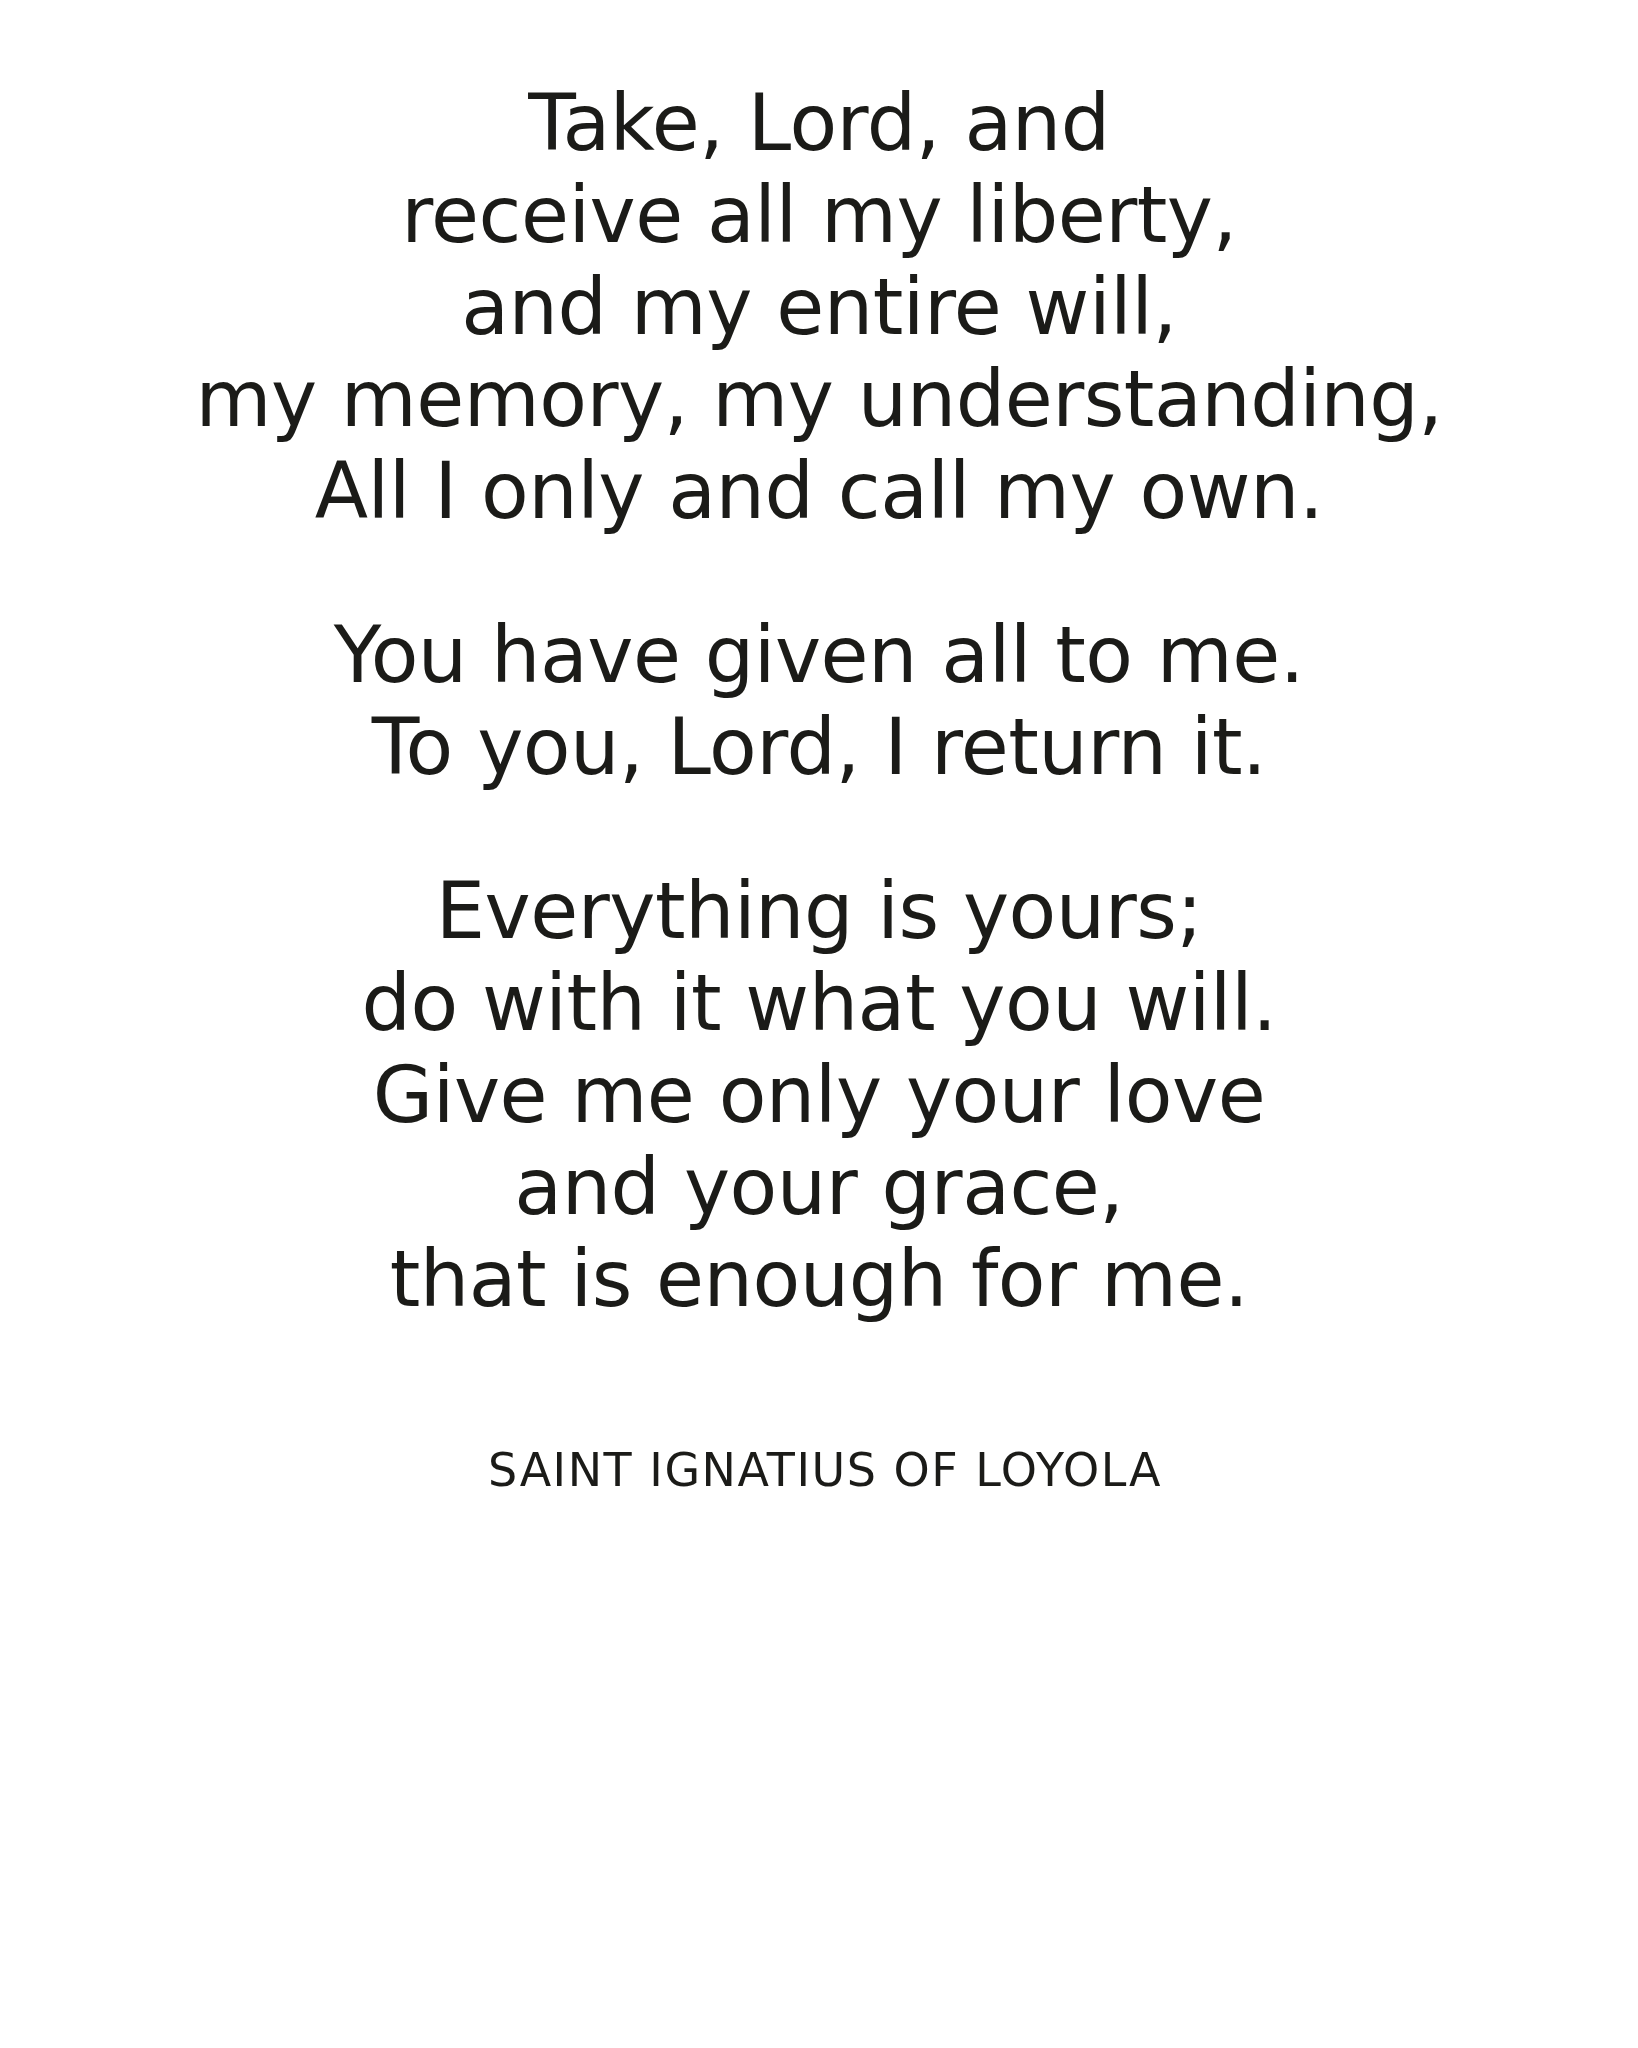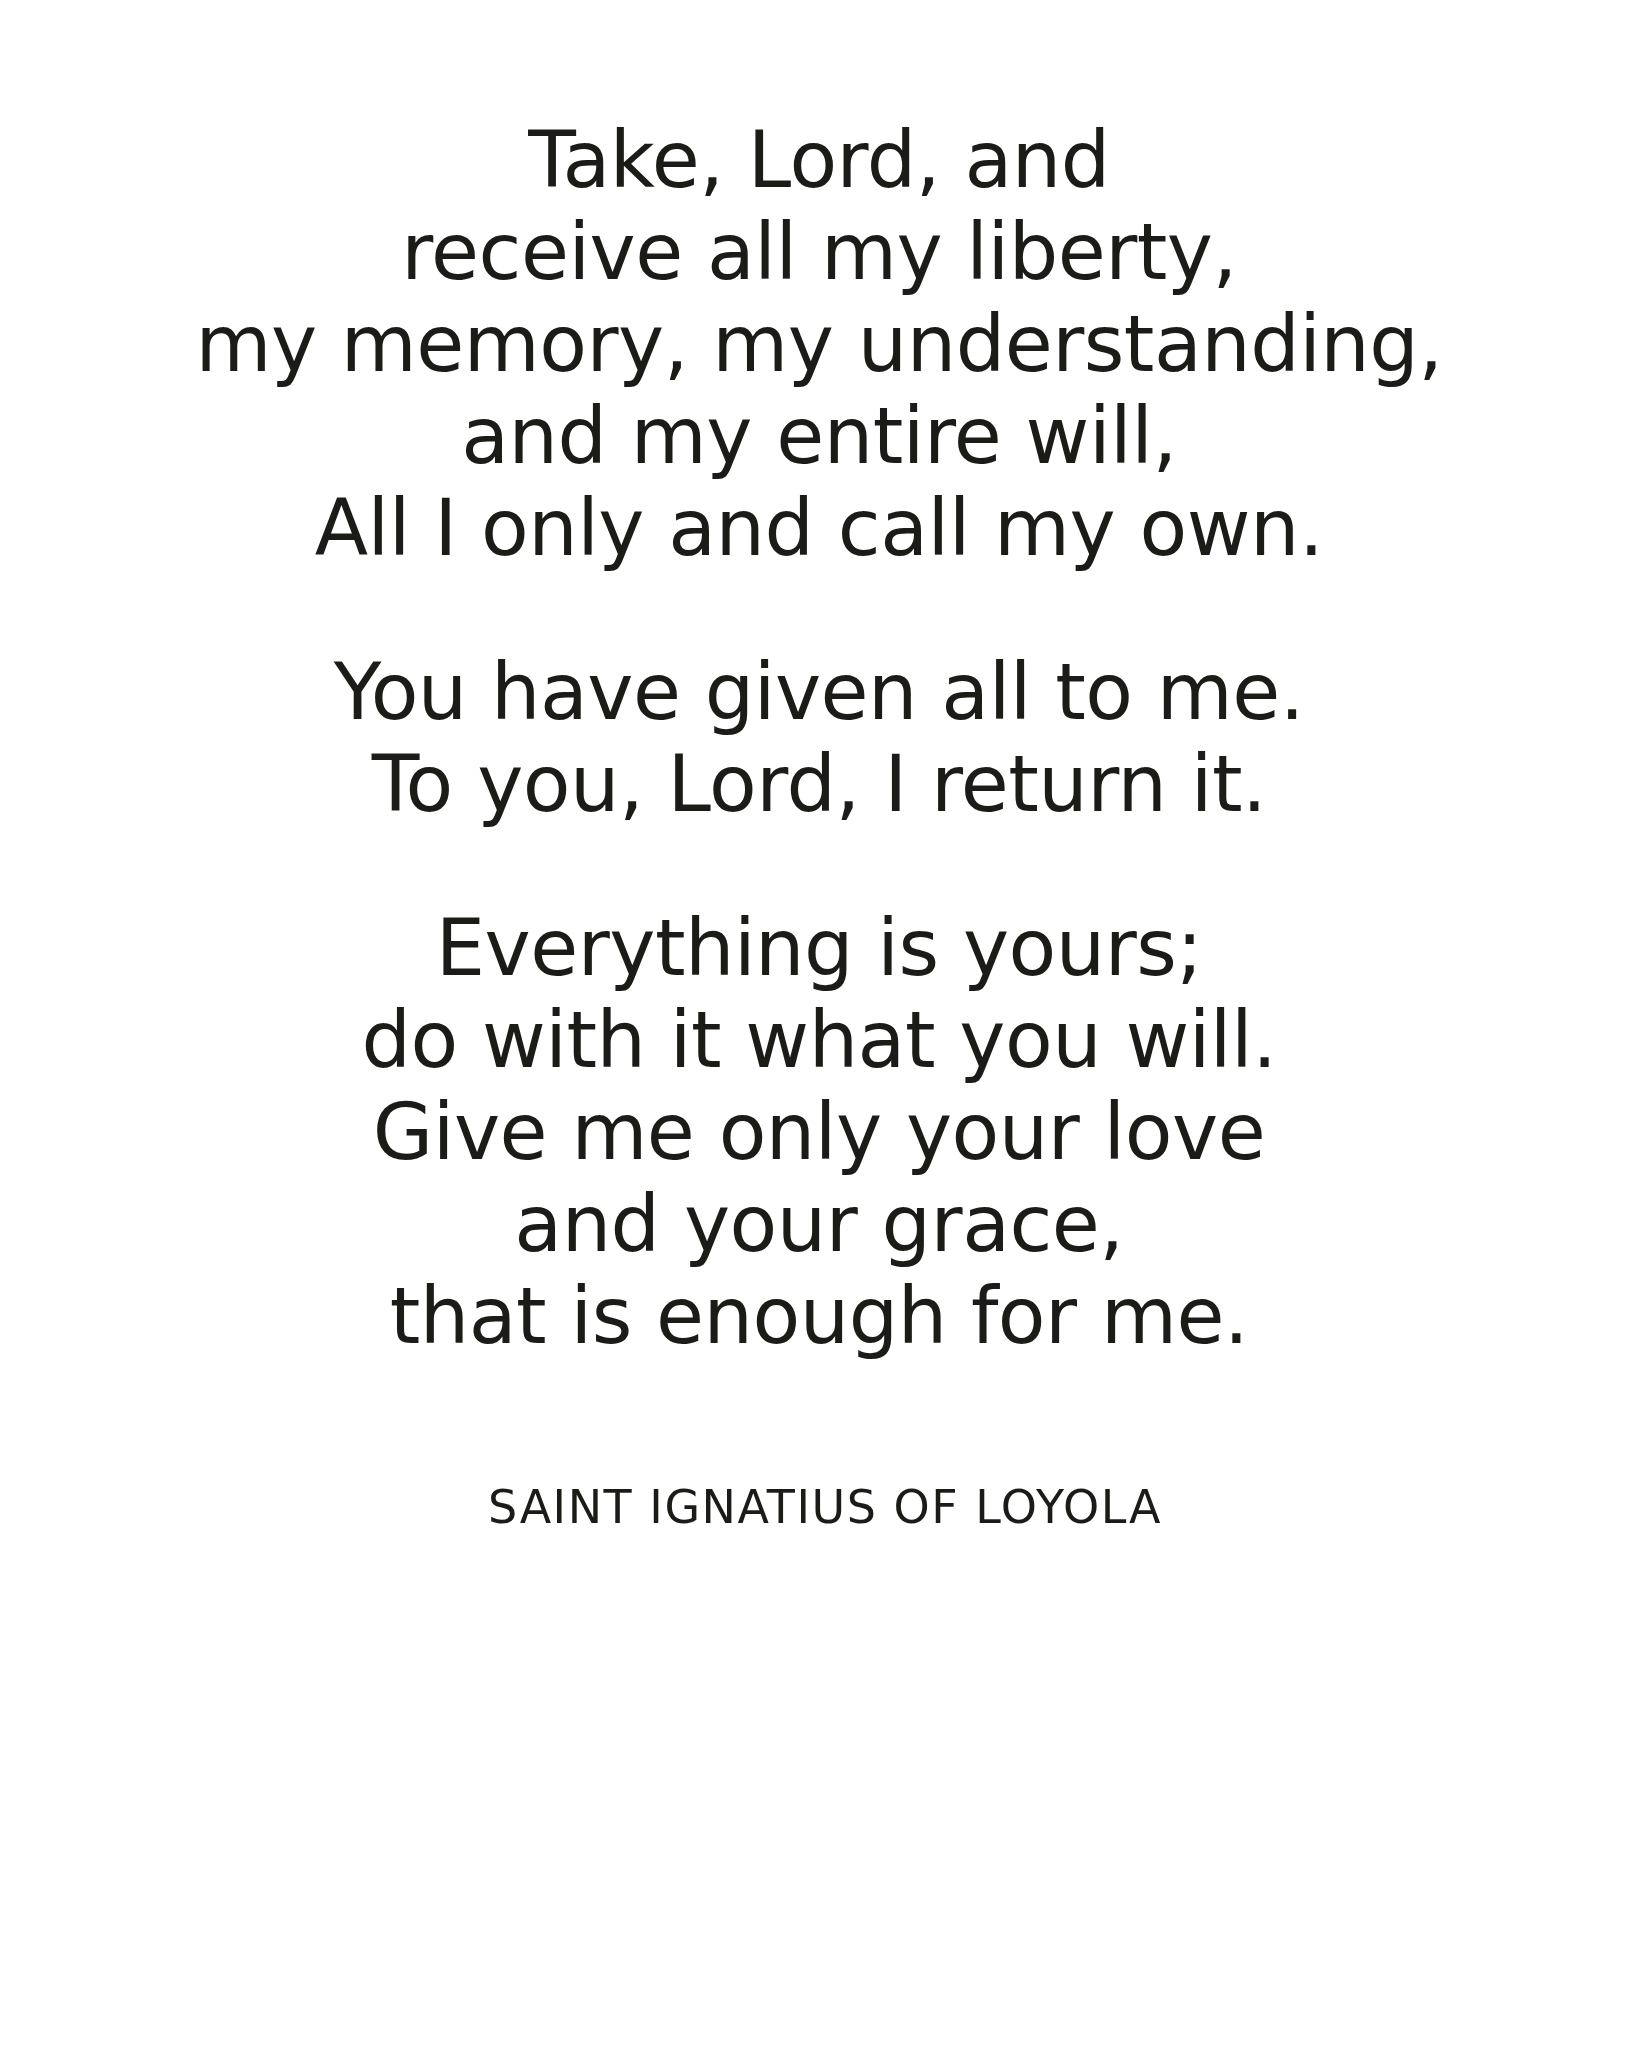--- a/index.html
+++ b/index.html
@@ -25,21 +25,21 @@
   }
   .poem {
     width: 100%;
     text-align: center;
     color: #1b1b18;
     font-family: "DejaVu Sans", sans-serif;
     font-weight: 400;
     font-size: 78px;
     line-height: 1.18;
     letter-spacing: -0.5px;
-    padding-top: 114px;
+    padding-top: 77px;
     box-sizing: border-box;
   }
   .stanza {
     margin: 0 0 72px 0;
   }
   .stanza:last-of-type {
     margin-bottom: 0;
   }
   .line {
     display: block;
@@ -59,22 +59,22 @@
 </head>
 <body>
 
 <div class="poster" style="color: rgb(27, 27, 24);">
 
   <div class="poem">
 
     <div class="stanza">
       <span class="line">Take, Lord, and</span>
       <span class="line">receive all my liberty,</span>
+      <span class="line">and my entire will,</span>
       <span class="line">my memory, my understanding,</span>
-      <span class="line">and my entire will,</span>
       <span class="line">All I only and call my own.</span>
     </div>
 
     <div class="stanza">
       <span class="line">You have given all to me.</span>
       <span class="line">To you, Lord, I return it.</span>
     </div>
 
     <div class="stanza">
       <span class="line">Everything is yours;</span>

